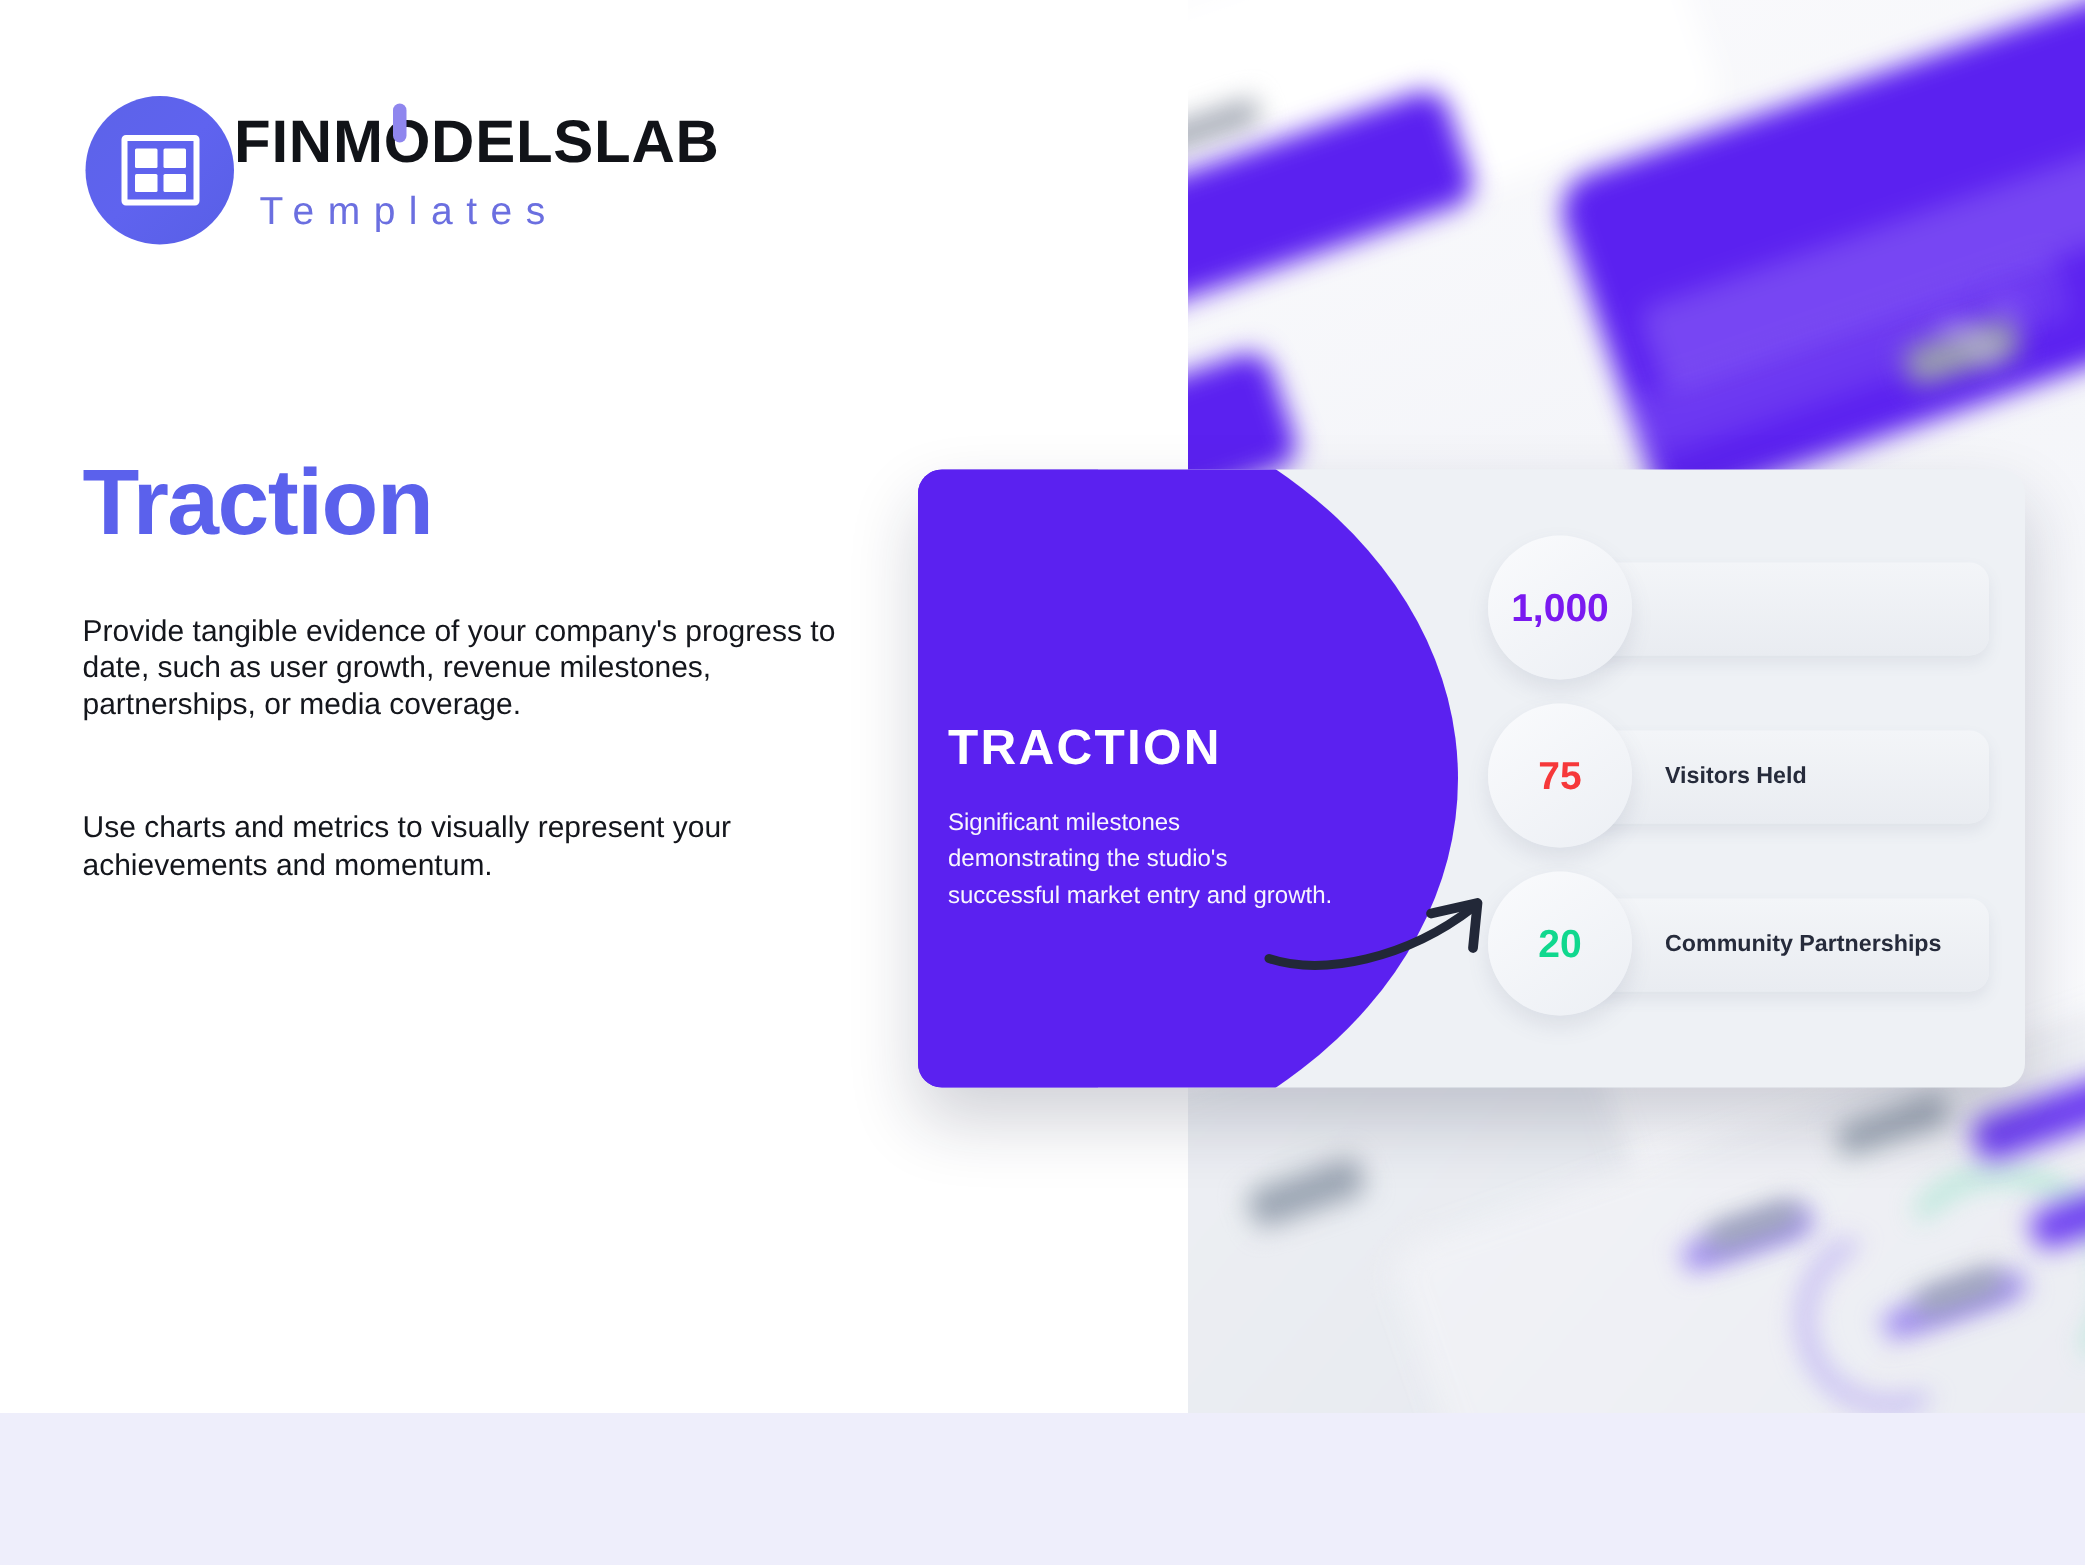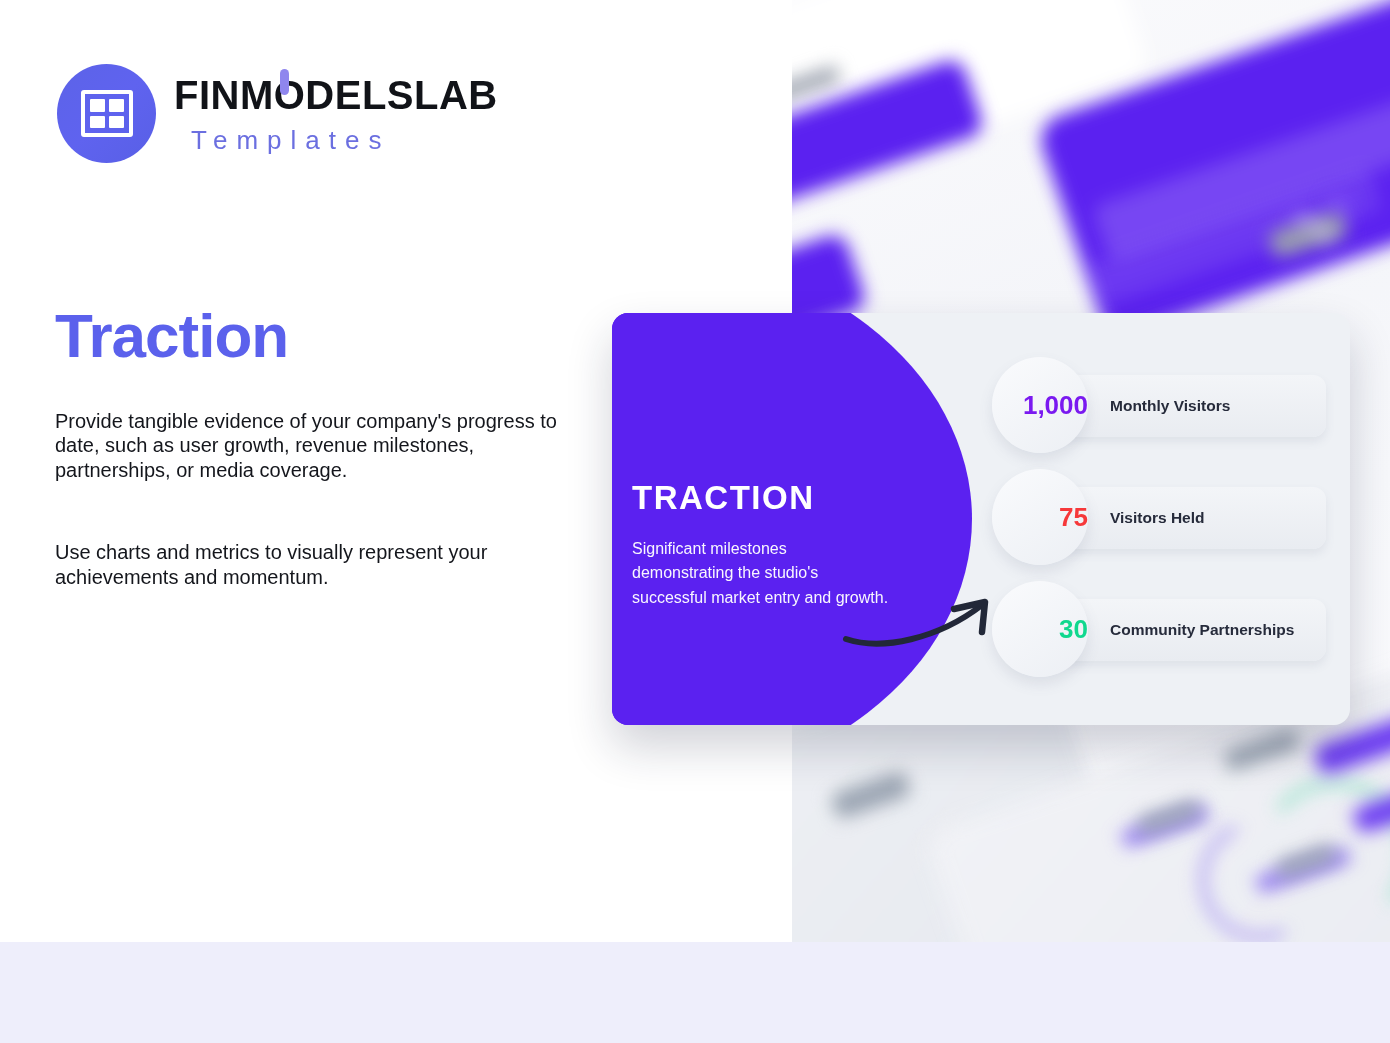--- a/index.html
+++ b/index.html
@@ -78,21 +78,21 @@
   .blob.purple-tr { left:520px; top:718px; width:180px; height:30px; background:#6d3df2; border-radius:10px; transform:rotate(-19deg); }
   .blob.purple-tr2 { left:560px; top:790px; width:120px; height:26px; background:#6d3df2; border-radius:10px; transform:rotate(-19deg); }
 
   
   .left-panel {
     position:absolute; left:0; top:0; width:792px; height:942px;
     background:#ffffff; z-index:5;
   }
 
   
-  .logo-row { position:absolute; left:57px; top:64px; display:flex; align-items:center; gap:18px; z-index:6; }
+  .logo-row { position:absolute; left:57px; top:64px; display:flex; align-items:center; z-index:6; }
   .logo-mark {
     width:99px; height:99px; border-radius:50%;
     background:linear-gradient(135deg,#5c63e8 0%,#5f63ef 50%,#585fe6 100%);
     display:flex; align-items:center; justify-content:center;
     flex:0 0 auto;
   }
   .logo-grid {
     width:52px; height:47px; border:4px solid #ffffff; border-radius:3px;
     display:grid; grid-template-columns:1fr 1fr; grid-template-rows:1fr 1fr;
     gap:4px; padding:5px;
@@ -153,21 +153,21 @@
   .metric-pill {
     position:absolute; left:62px; top:18px; width:272px; height:62px;
     background:linear-gradient(180deg,#f3f5f8,#e9ecf1);
     border-radius:13px;
     box-shadow:0 5px 10px rgba(90,100,130,.10);
   }
   .metric-bubble {
     position:absolute; left:0; top:0; width:96px; height:96px; border-radius:50%;
     background:linear-gradient(145deg,#fafbfd,#eceff4);
     box-shadow:0 7px 14px rgba(90,100,130,.13);
-    display:flex; align-items:center; justify-content:flex-end;
+    display:flex; align-items:center; justify-content:center;
   }
   .metric-value { font-size:26px; font-weight:bold; line-height:1; }
   .metric-label {
     position:absolute; left:118px; top:18px; width:210px; height:62px;
     display:flex; align-items:center;
     font-size:15.5px; font-weight:bold; color:#262b3b; line-height:1.25;
   }
 
   
   .bottom-bar {
@@ -247,35 +247,34 @@
       <path d="M112 16 L 143 9 L 140 39" stroke="#222838" stroke-width="6.5" fill="none" stroke-linecap="round" stroke-linejoin="round"></path>
     </svg>
 
     <div class="metrics">
 
       <div class="metric-row">
         <div class="metric-pill"></div>
         <div class="metric-bubble">
           <span class="metric-value" style="color:#7a19f0">1,000</span>
         </div>
-        <div class="metric-label">Monthly Visitors</div>
       </div>
 
       <div class="metric-row">
         <div class="metric-pill"></div>
         <div class="metric-bubble">
           <span class="metric-value" style="color:#f6383a">75</span>
         </div>
         <div class="metric-label">Visitors Held</div>
       </div>
 
       <div class="metric-row">
         <div class="metric-pill"></div>
         <div class="metric-bubble">
-          <span class="metric-value" style="color:#10d88e">30</span>
+          <span class="metric-value" style="color:#10d88e">20</span>
         </div>
         <div class="metric-label">Community Partnerships</div>
       </div>
 
     </div>
   </div>
 
   <div class="bottom-bar"></div>
 
 </div>

